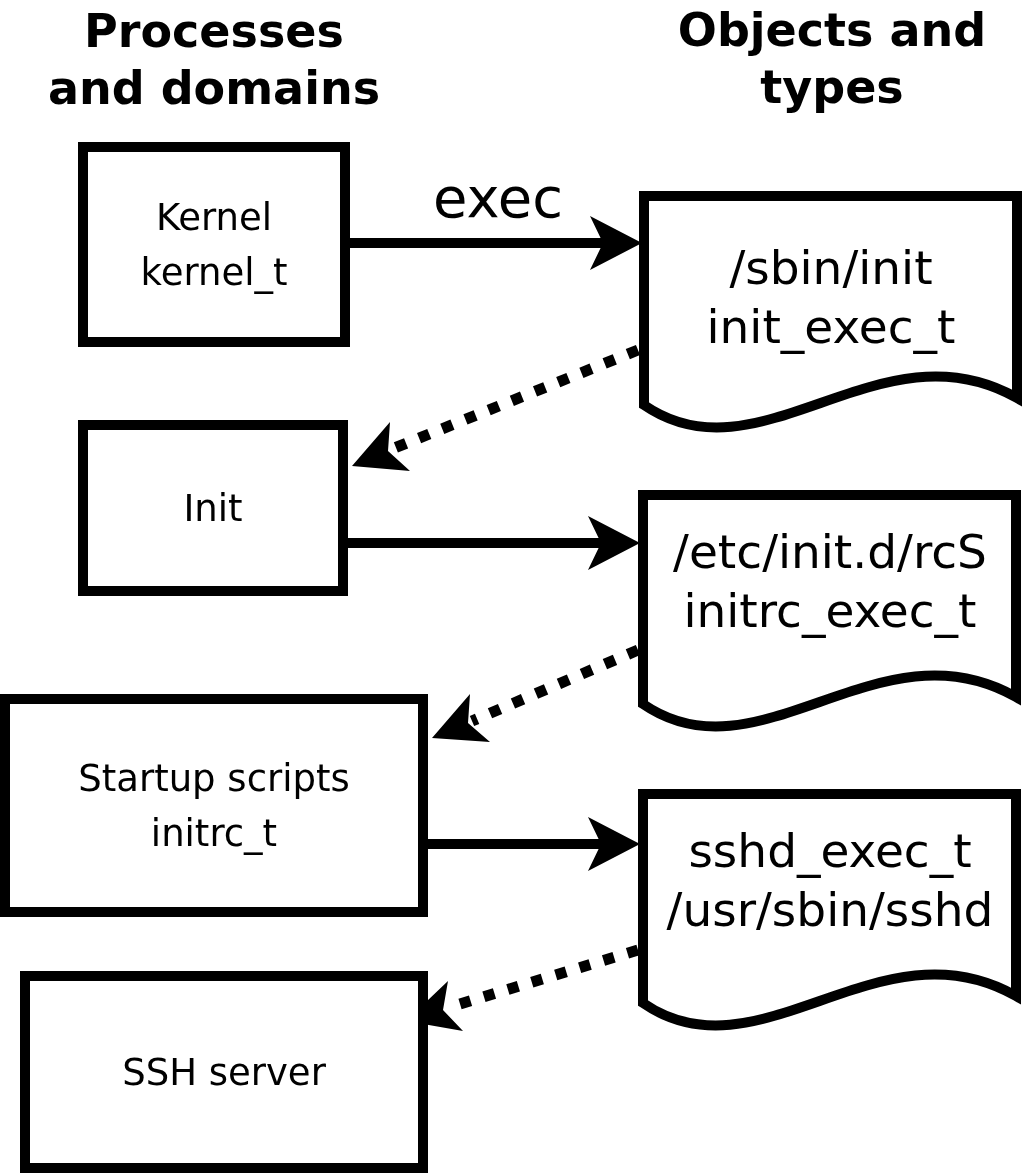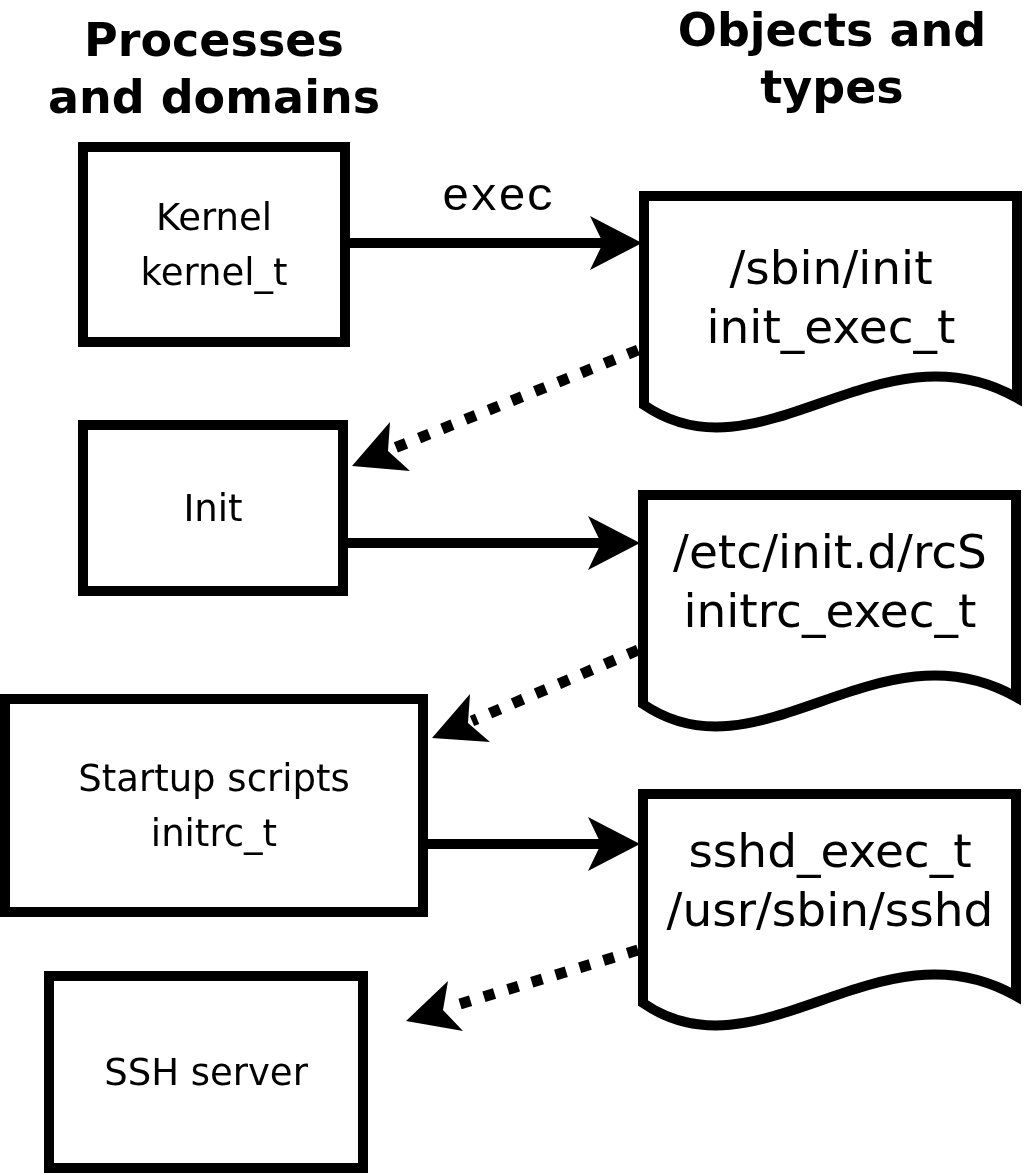--- a/index.html
+++ b/index.html
@@ -41,25 +41,24 @@
   }
   .dtext {
     position: absolute;
     text-align: center;
     font-size: 47px;
     line-height: 59px;
     white-space: nowrap;
   }
   .exec-label {
     position: absolute;
-    font-size: 47px;
+    font-size: 56px;
     line-height: 47px;
     text-align: center;
     white-space: nowrap;
-    font-family: Liberation Mono, monospace;
   }
 </style>
 </head>
 <body>
 
 <div class="canvas">
 
   <svg class="layer" width="1024" height="1173" viewBox="0 0 1024 1173">
 
     <path class="doc" d="M 644,196 H 1017 V 398 C 880,320 760,485 644,405 Z"></path>
@@ -86,41 +85,41 @@
     <g>
       <line class="shaft dotted" x1="638" y1="650" x2="472" y2="721"></line>
       <polygon class="head" points="432,738 470,694 468,723 490,742"></polygon>
     </g>
     <g>
       <line class="shaft dotted" x1="638" y1="950" x2="447" y2="1008"></line>
       <polygon class="head" points="406,1021 448,981 443,1010 463,1031"></polygon>
     </g>
   </svg>
 
-  <div class="hdr" style="left:22px; top:12px; width:384px;">
+  <div class="hdr" style="left:22px; top:3px; width:384px;">
     <div>Processes</div>
     <div>and domains</div>
   </div>
   <div class="hdr" style="left:640px; top:2px; width:384px;">
     <div>Objects and</div>
     <div>types</div>
   </div>
 
   <div class="pbox" style="left:78px; top:142px; width:272px; height:205px;">
     <div>Kernel</div>
     <div>kernel_t</div>
   </div>
   <div class="pbox" style="left:78px; top:420px; width:270px; height:176px;">
     <div>Init</div>
   </div>
   <div class="pbox" style="left:0px; top:694px; width:428px; height:223px;">
     <div>Startup scripts</div>
     <div>initrc_t</div>
   </div>
-  <div class="pbox" style="left:44px; top:971px; width:324px; height:202px;">
+  <div class="pbox" style="left:20px; top:971px; width:408px; height:202px;">
     <div>SSH server</div>
   </div>
 
   <div class="dtext" style="left:654px; top:238px; width:354px;">
     <div>/sbin/init</div>
     <div>init_exec_t</div>
   </div>
   <div class="dtext" style="left:653px; top:522px; width:354px;">
     <div>/etc/init.d/rcS</div>
     <div>initrc_exec_t</div>

